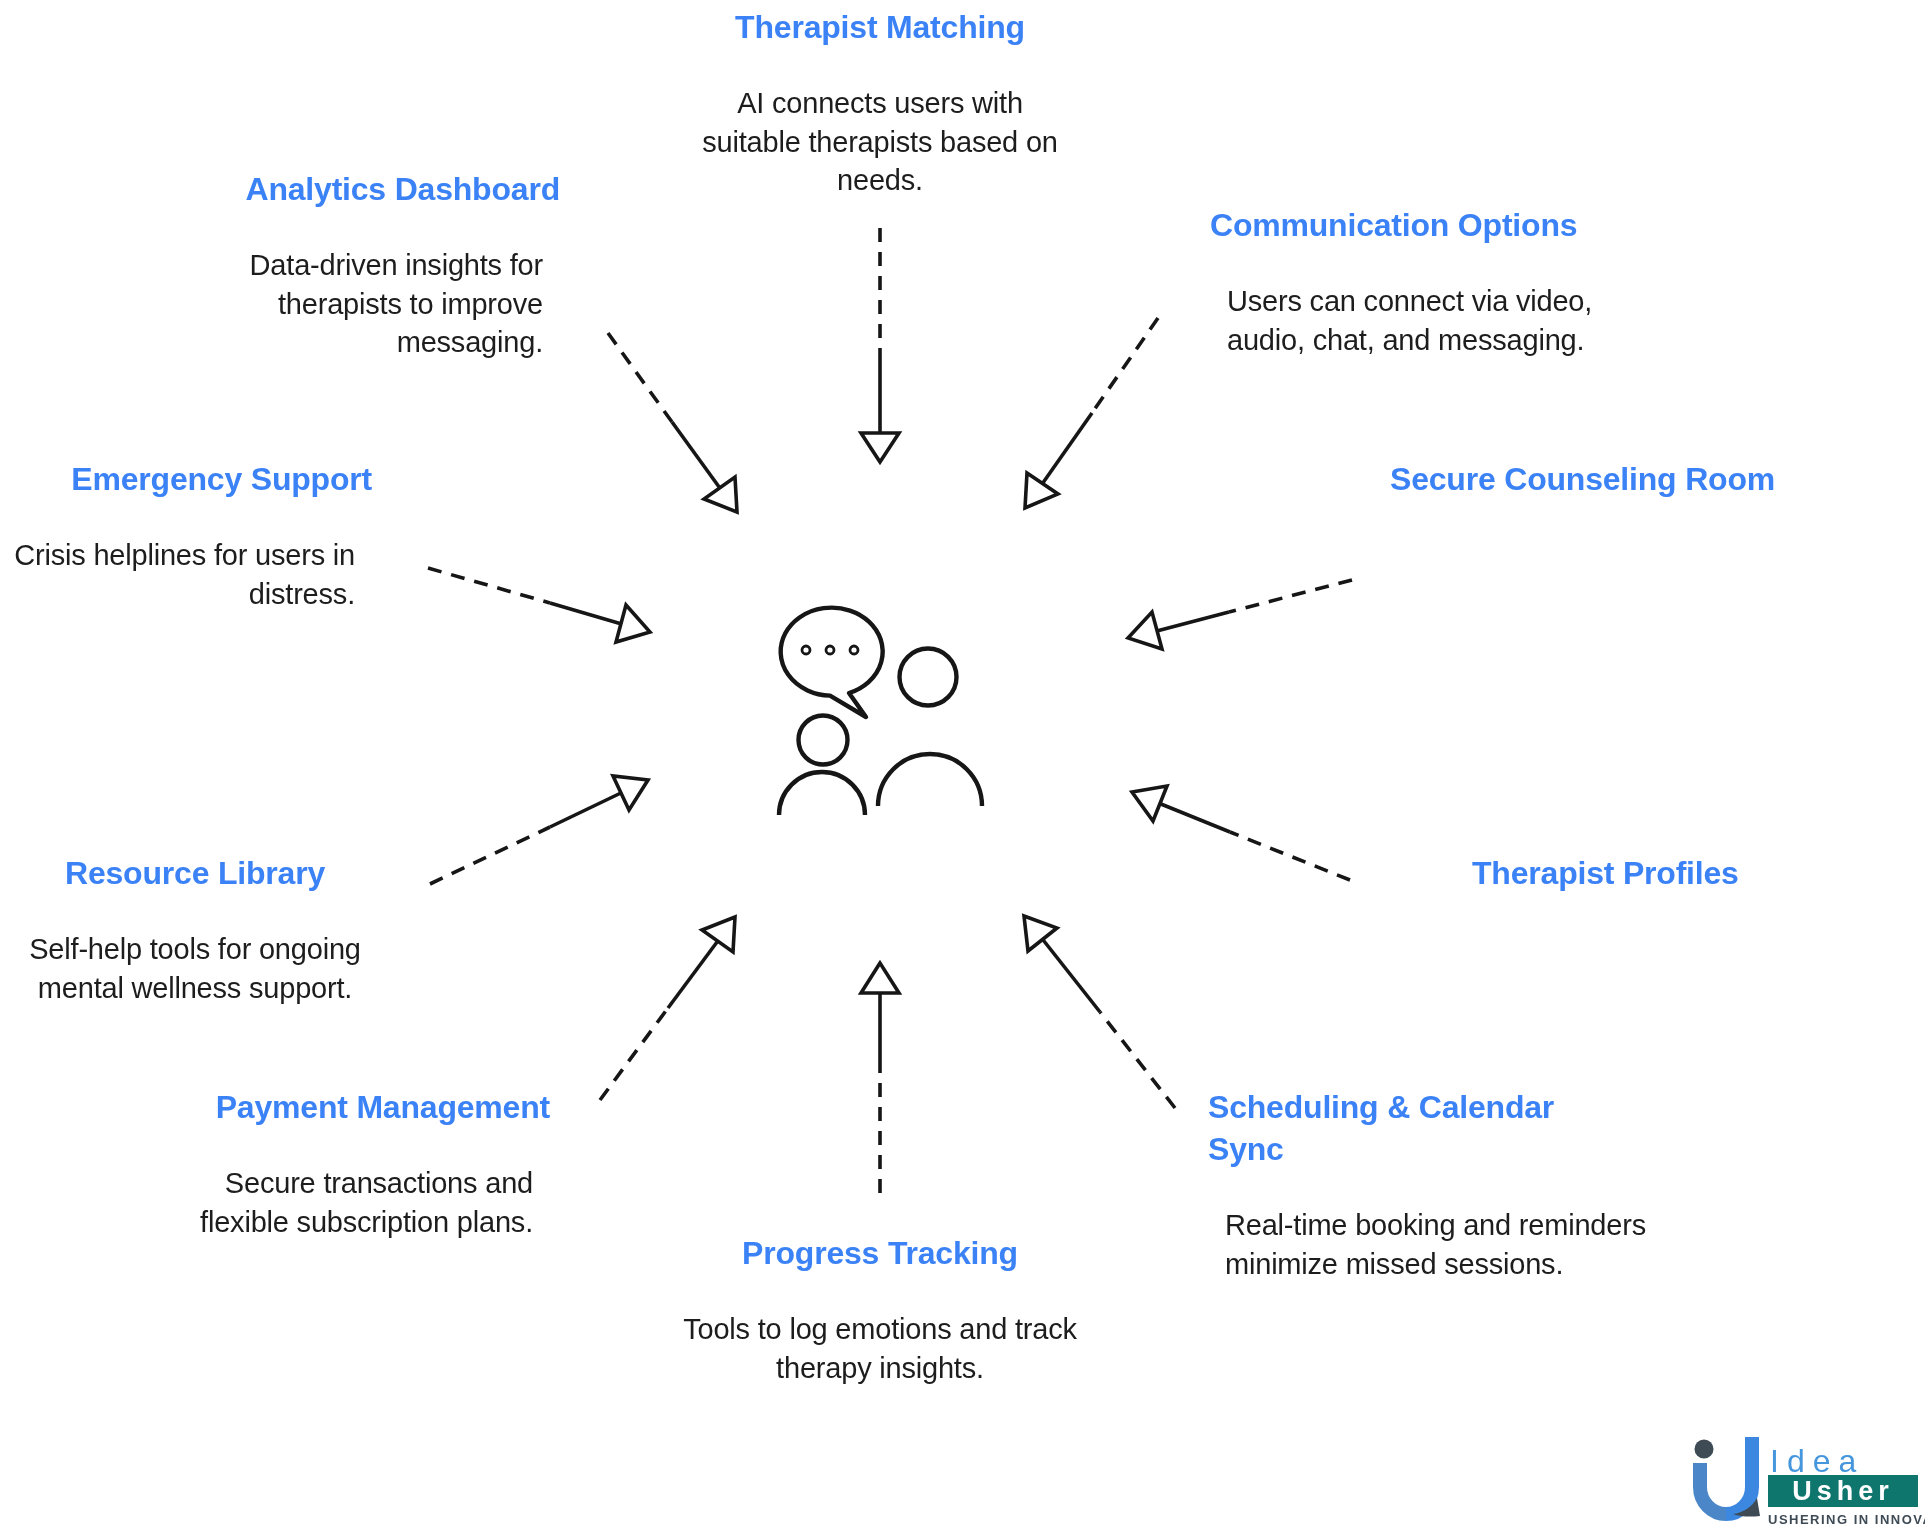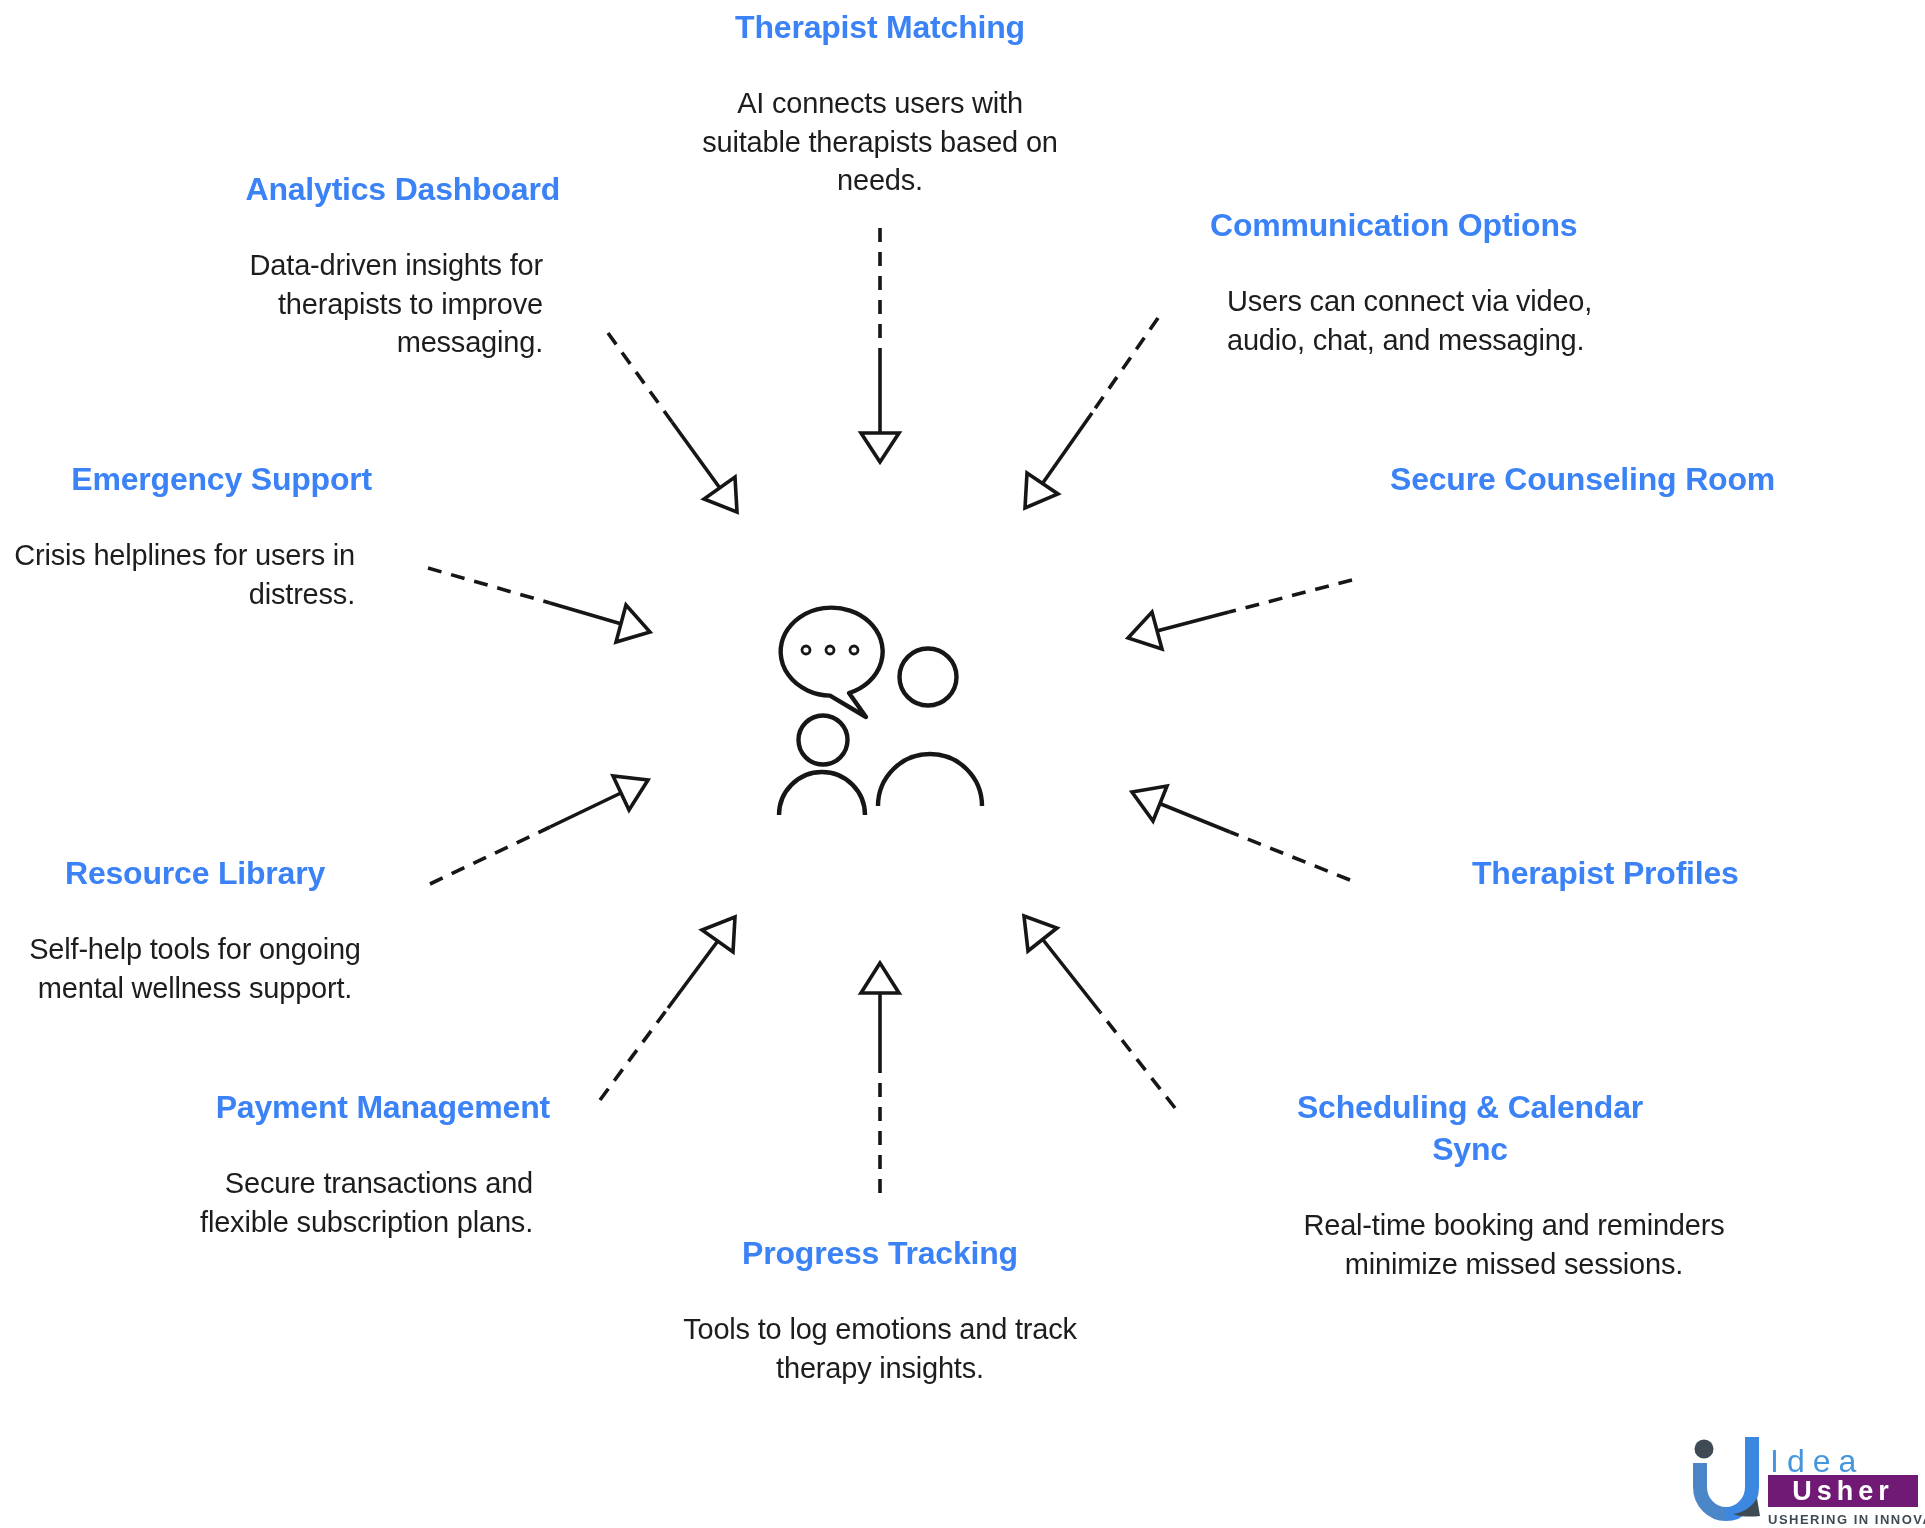--- a/index.html
+++ b/index.html
@@ -18,40 +18,40 @@
     color:#1d1d1d;letter-spacing:-0.2px;
   }
   .f-tm{left:685px;top:6px;width:390px;text-align:center;}
   .f-an{right:1365px;top:168px;width:400px;text-align:right;}
   .f-co{left:1210px;top:204px;width:460px;text-align:left;}
   .f-em{right:1553px;top:458px;width:460px;text-align:right;}
   .f-sc{left:1390px;top:458px;width:470px;text-align:left;}
   .f-re{left:-10px;top:852px;width:410px;text-align:center;}
   .f-tp{left:1472px;top:852px;width:500px;text-align:left;}
   .f-pa{right:1375px;top:1086px;width:430px;text-align:right;}
-  .f-sy{left:1274px;top:1086px;width:480px;text-align:center;}
+  .f-sy{left:1208px;top:1086px;width:480px;text-align:left;}
   .f-sy h3{max-width:392px;}
   .f-pr{left:635px;top:1232px;width:490px;text-align:center;}
 
   .arrow-line{stroke:#161616;stroke-width:3.6;fill:none;}
   .arrow-dash{stroke-dasharray:14 10;}
   .arrow-head{fill:#ffffff;stroke:#161616;stroke-width:3.6;stroke-linejoin:miter;}
   .icon-stroke{fill:#ffffff;stroke:#161616;stroke-width:4.4;stroke-linejoin:round;}
   .icon-open{fill:none;stroke:#161616;stroke-width:4.4;}
   .icon-dot{fill:none;stroke:#161616;stroke-width:2.8;}
 
   .logo{position:absolute;left:1687px;top:1433px;width:238px;height:95px;}
   .logo-mark{position:absolute;left:0;top:0;}
   .logo-idea{
     position:absolute;left:83px;top:10px;font-size:32px;font-weight:400;
     letter-spacing:8px;color:#4596dd;
   }
   .logo-usher-box{
     position:absolute;left:81px;top:42px;width:150px;height:32px;
-    background:#701a75;display:flex;align-items:center;justify-content:center;
+    background:#0f766e;display:flex;align-items:center;justify-content:center;
   }
   .logo-usher-box span{
     color:#ffffff;font-size:27px;font-weight:700;letter-spacing:5px;line-height:1;
   }
   .logo-tagline{
     position:absolute;left:81px;top:79px;width:152px;font-size:13px;font-weight:700;
     letter-spacing:1.5px;color:#3e4a54;white-space:nowrap;
   }
 </style>
 </head>

